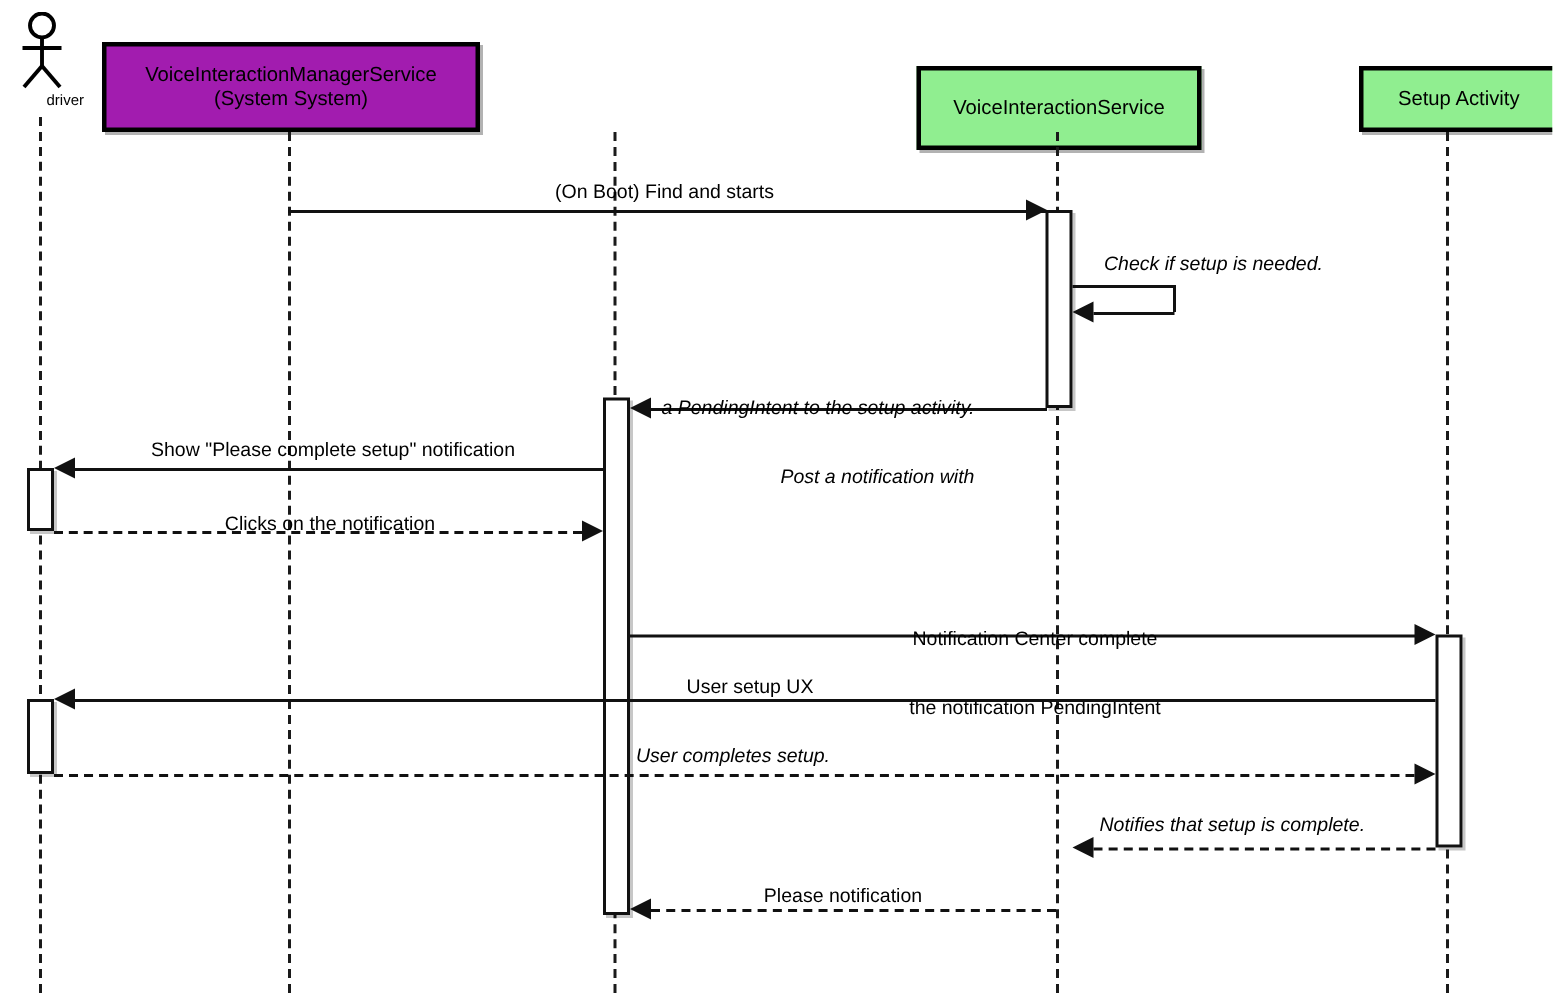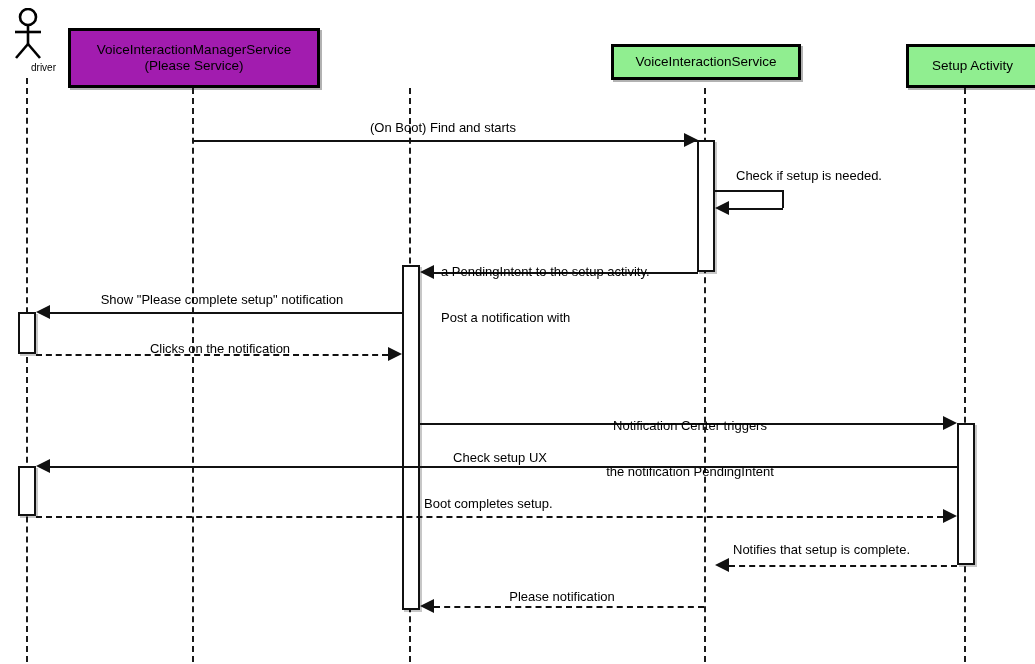--- a/index.html
+++ b/index.html
@@ -14,47 +14,47 @@
   .pbox.green{background:#90ee90;}
   .act{position:absolute;box-sizing:border-box;background:#fff;border:2px solid #111;box-shadow:2px 2px 0 rgba(0,0,0,0.22);}
   .msg-line{position:absolute;height:0;border-top:2px solid #111;}
   .msg-line.dash{border-top:2px dashed #111;}
   .vline{position:absolute;width:0;border-left:2px solid #111;}
   .arrowhead{position:absolute;width:0;height:0;}
   .arrow-right{border-top:7px solid transparent;border-bottom:7px solid transparent;border-left:14px solid #111;}
   .arrow-left{border-top:7px solid transparent;border-bottom:7px solid transparent;border-right:14px solid #111;}
   .msg-label{position:absolute;font-size:13px;color:#000;line-height:1.17;white-space:pre;}
   .msg-label.center{text-align:center;transform:translateX(-50%);}
-  .msg-label.left{text-align:left;}
+  .msg-label.left{text-align:right;font-style:italic;}
 </style>
 </head>
 <body>
 
 <div id="canvas">
 
   <div class="actor" style="left:8px;top:8px;width:40px;height:52px;">
     <svg width="40" height="52" viewBox="0 0 40 52" aria-hidden="true">
       <circle cx="20" cy="9" r="8" fill="#fff" stroke="#000" stroke-width="2.6"></circle>
       <line x1="20" y1="17" x2="20" y2="36" stroke="#000" stroke-width="2.6"></line>
       <line x1="7" y1="24" x2="33" y2="24" stroke="#000" stroke-width="2.6"></line>
       <line x1="20" y1="36" x2="8" y2="50" stroke="#000" stroke-width="2.6"></line>
       <line x1="20" y1="36" x2="32" y2="50" stroke="#000" stroke-width="2.6"></line>
     </svg>
   </div>
   <div class="actor-label" style="left:0px;top:62px;width:56px;">driver</div>
 
   <div class="pbox cyan" style="left:68px;top:28px;width:252px;height:60px;">
     <div>
       <div>VoiceInteractionManagerService</div>
-      <div>(Please Service)</div>
+      <div>(System System)</div>
     </div>
   </div>
 
 
-  <div class="pbox green" style="left:611px;top:44px;width:190px;height:36px;">
+  <div class="pbox green" style="left:611px;top:44px;width:190px;height:56px;">
     <span>VoiceInteractionService</span>
   </div>
 
   <div class="pbox green" style="left:906px;top:44px;width:133px;height:44px;">
     <span>Setup Activity</span>
   </div>
 
   <div class="lifeline" style="left:26px;top:78px;height:584px;"></div>
   <div class="lifeline" style="left:192px;top:88px;height:574px;"></div>
   <div class="lifeline" style="left:409px;top:88px;height:574px;"></div>
@@ -88,31 +88,31 @@
   <div class="arrowhead arrow-left" style="left:36px;top:305px;"></div>
   <div class="msg-label center" style="left:222px;top:292px;">Show "Please complete setup" notification</div>
 
   <div class="msg-line dash" style="left:36px;top:354px;width:352px;"></div>
   <div class="arrowhead arrow-right" style="left:388px;top:347px;"></div>
   <div class="msg-label center" style="left:220px;top:341px;">Clicks on the notification</div>
 
   <div class="msg-line" style="left:420px;top:423px;width:524px;"></div>
   <div class="arrowhead arrow-right" style="left:943px;top:416px;"></div>
   <div class="msg-label center" style="left:690px;top:388px;">
-    <div>Notification Center triggers</div>
+    <div>Notification Center complete</div>
     <div>the notification PendingIntent</div>
   </div>
 
   <div class="msg-line" style="left:50px;top:466px;width:907px;"></div>
   <div class="arrowhead arrow-left" style="left:36px;top:459px;"></div>
-  <div class="msg-label center" style="left:500px;top:450px;">Check setup UX</div>
+  <div class="msg-label center" style="left:500px;top:450px;">User setup UX</div>
 
   <div class="msg-line dash" style="left:36px;top:516px;width:907px;"></div>
   <div class="arrowhead arrow-right" style="left:943px;top:509px;"></div>
-  <div class="msg-label left" style="left:424px;top:496px;">Boot completes setup.</div>
+  <div class="msg-label left" style="left:424px;top:496px;">User completes setup.</div>
 
   <div class="msg-line dash" style="left:729px;top:565px;width:228px;"></div>
   <div class="arrowhead arrow-left" style="left:715px;top:558px;"></div>
   <div class="msg-label left" style="left:733px;top:542px;">Notifies that setup is complete.</div>
 
   <div class="msg-line dash" style="left:434px;top:606px;width:270px;"></div>
   <div class="arrowhead arrow-left" style="left:420px;top:599px;"></div>
   <div class="msg-label center" style="left:562px;top:589px;">Please notification</div>
 
 </div>

